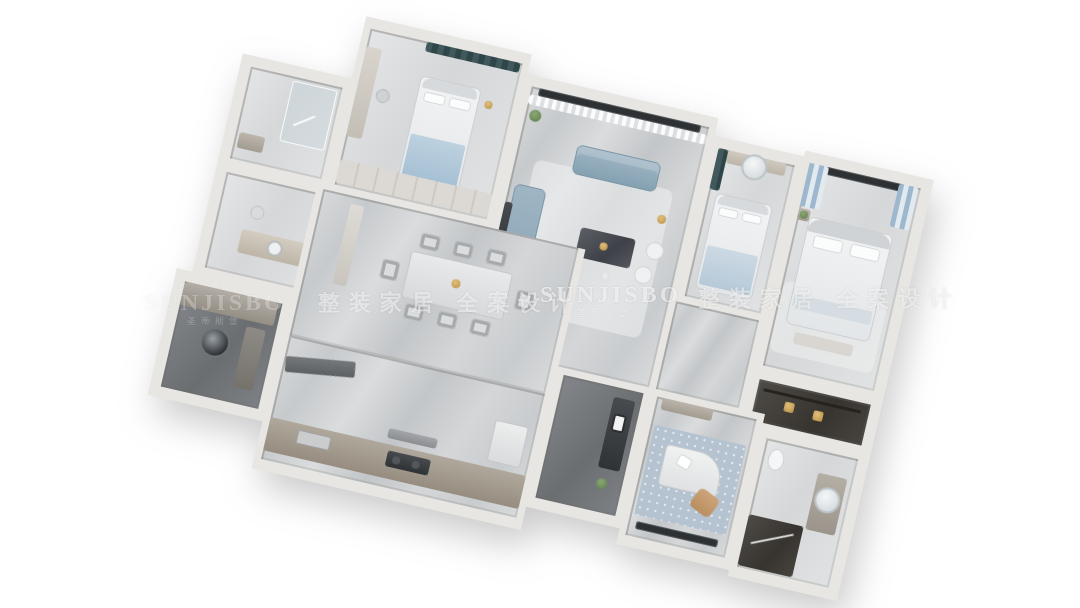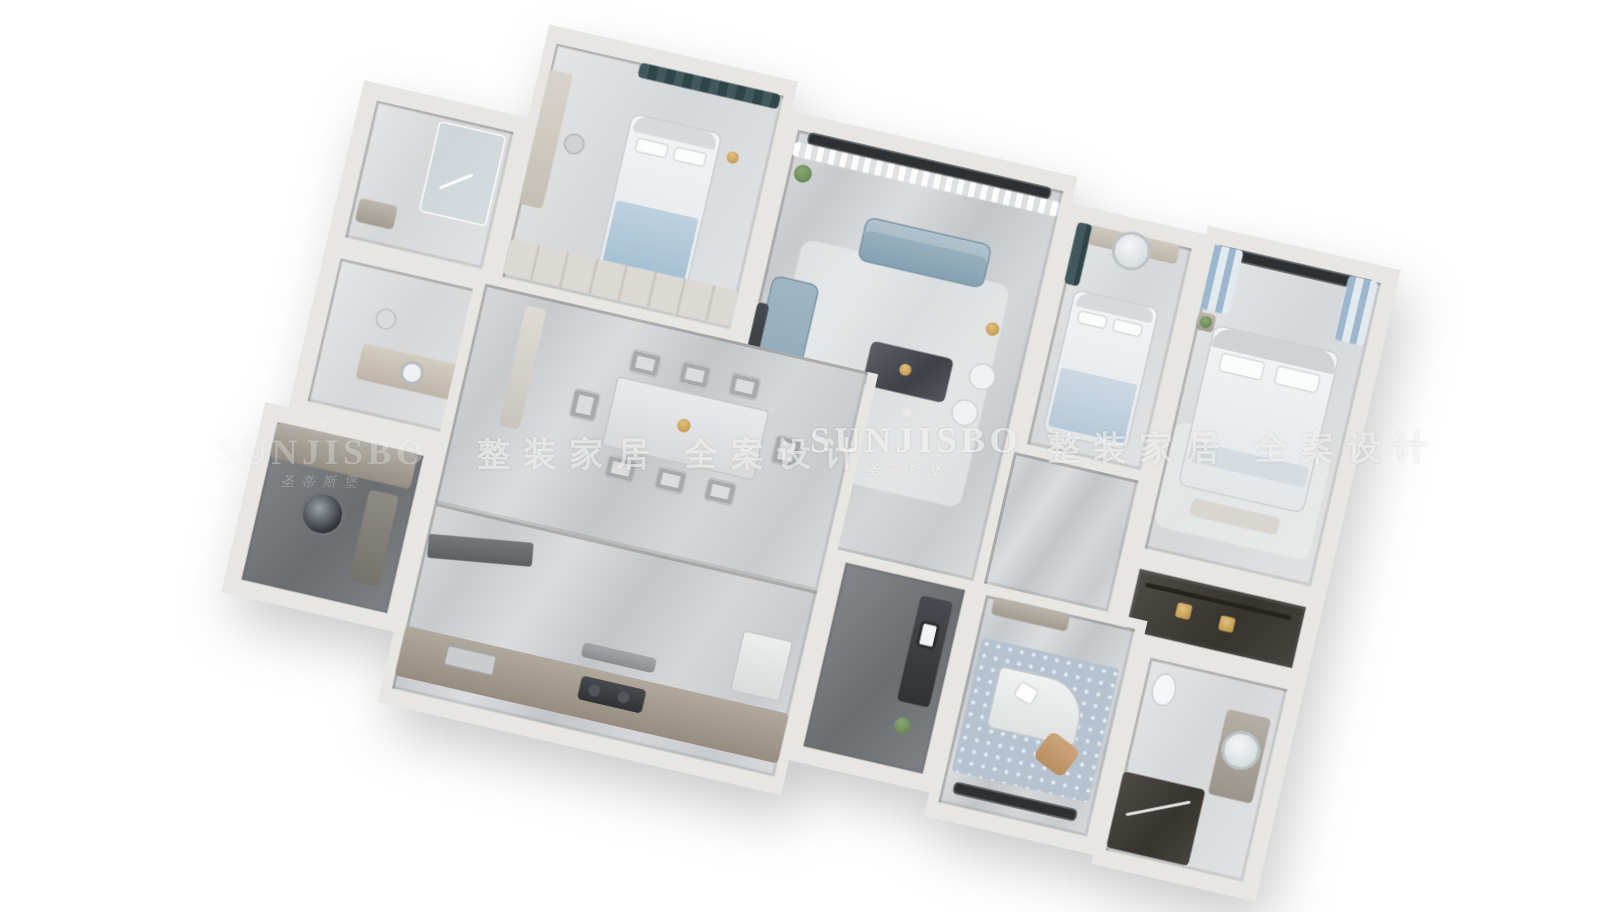--- a/index.html
+++ b/index.html
@@ -35,21 +35,21 @@
   .circle{border-radius:50%;}
   .plant{background:radial-gradient(circle at 40% 35%,#8aa873,#5a7c4b);border-radius:50%;}
   .brass{background:radial-gradient(circle at 40% 35%,#e0bf7d,#b98f42);border-radius:50%;}
   .wc{background:#f5f6f7;border:1px solid #ccd0d3;border-radius:50% 50% 46% 46%;}
   .washer{border-radius:50%;background:radial-gradient(circle at 38% 38%,#9aa0a5,#2e3236 72%);border:2px solid #6f7478;}
   .appliance{background:linear-gradient(#474a4e,#303336);}
   .fridge{background:linear-gradient(#eceded,#d9dbdc);border:1px solid #c4c7c9;}
   .wm{position:absolute;color:rgba(255,255,255,.62);font-family:"Liberation Serif",serif;
       text-align:center;text-shadow:0 0 2px rgba(90,90,90,.18);white-space:nowrap;}
   .wm .brand{font-size:24px;font-weight:bold;letter-spacing:3px;line-height:1.05;}
-  .wm .sub{font-size:9px;letter-spacing:5px;opacity:.9;font-style:italic;}
+  .wm .sub{font-size:9px;letter-spacing:5px;opacity:.9;}
   .wm .crown{font-size:11px;line-height:.9;}
   .wm-slogan{font-size:22px;letter-spacing:9px;font-weight:bold;color:rgba(255,255,255,.55);}
   .wm-faint{opacity:.45;}
 </style>
 </head>
 <body>
 
 <div class="scene">
   <div class="plan">
 

